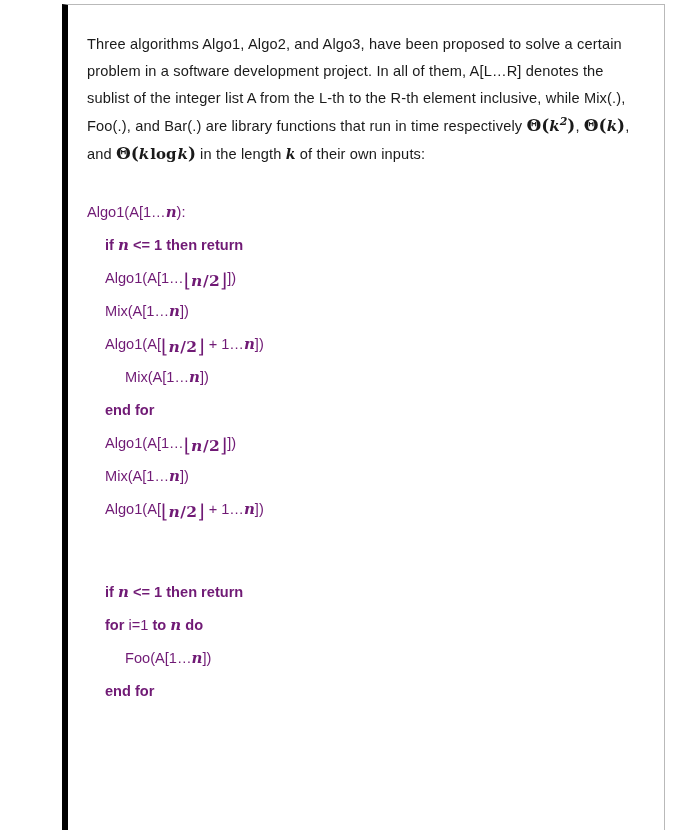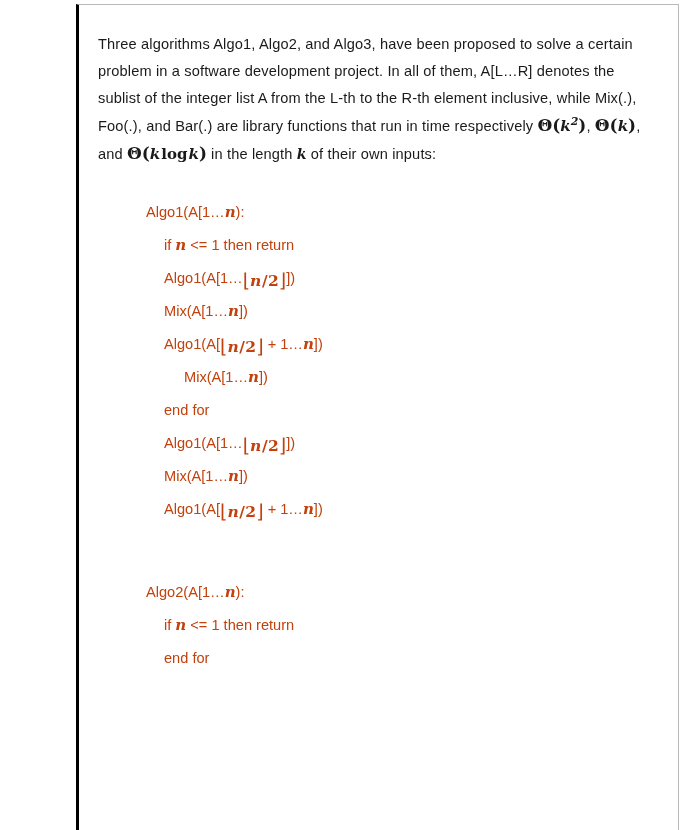--- a/index.html
+++ b/index.html
@@ -17,26 +17,26 @@
 
   
   #page-root {
     position: relative;
     width: 689px;
     height: 830px;
     background: #ffffff;
   }
   #content-pane {
     position: absolute;
-    left: 76px;
+    left: 62px;
     top: 4px;
     width: 603px;
     height: 826px;
     box-sizing: border-box;
-    border-left: 3px solid #000000;
+    border-left: 6px solid #000000;
     border-right: 1px solid #b9b9b9;
     border-top: 1px solid #b9b9b9;
     background: #ffffff;
   }
   #content-inner {
     padding: 26px 18px 0 19px;
   }
 
   
   .intro {
@@ -131,33 +131,32 @@
   }
   .radsign {
     font-family: "DejaVu Serif", serif;
     font-weight: bold;
     font-size: 15.5px;
   }
 
   
   .algo-block {
     font-size: 14.6px;
-    color: #c2410c;
-    margin-left: 48px;
+    color: #701a75;
   }
   .code-line {
     line-height: 33px;
     white-space: nowrap;
   }
   .ind-0 { padding-left: 0px; }
   .ind-1 { padding-left: 18px; }
   .ind-2 { padding-left: 38px; }
 
   .kw {
-    font-weight: normal;
+    font-weight: bold;
   }
 
   
   #spacer-intro-algo1 { height: 28px; }
   #spacer-algo1-algo2 { height: 50px; }
 </style>
 </head>
 <body>
 
 <div id="page-root">
@@ -192,26 +191,27 @@
 
         <div class="code-line ind-1"><span>Algo1</span>(A[<span class="floor"><span class="fb">⌊</span><span class="frac"><span class="num">n</span><span class="slash">/</span><span class="den-up">2</span></span><span class="fb">⌋</span></span> <span>+ 1…</span><span class="mvar">n</span><span>])</span></div>
 
 
       </div>
 
       <div id="spacer-algo1-algo2"></div>
 
       <div class="algo-block">
 
-        <div class="code-line ind-0"><span>Algo2</span><span>(A[1…</span><span class="mvar">n</span><span>):</span></div>
 
         <div class="code-line ind-1"><span class="kw">if</span> <span class="mvar">n</span> <span class="kw">&lt;= 1</span> <span class="kw">then return</span></div>
 
 
-
+        <div class="code-line ind-1"><span class="kw">for</span> <span>i=1</span> <span class="kw">to</span> <span class="mvar">n</span> <span class="kw">do</span></div>
+
+        <div class="code-line ind-2"><span>Foo</span><span>(A[1…</span><span class="mvar">n</span><span>])</span></div>
 
         <div class="code-line ind-1"><span class="kw">end for</span></div>
 
       </div>
 
     </div>
   </div>
 
 </div>
 

